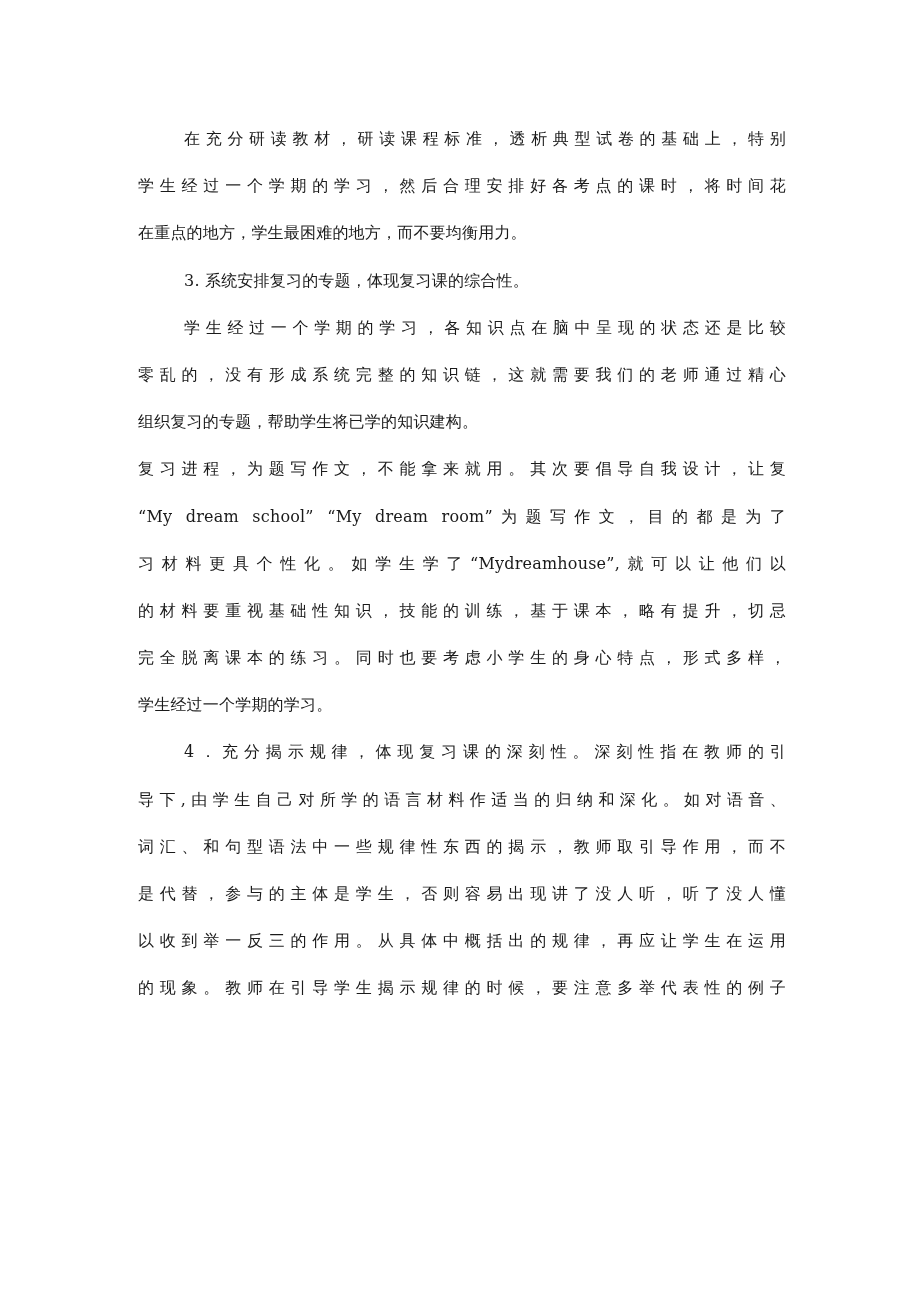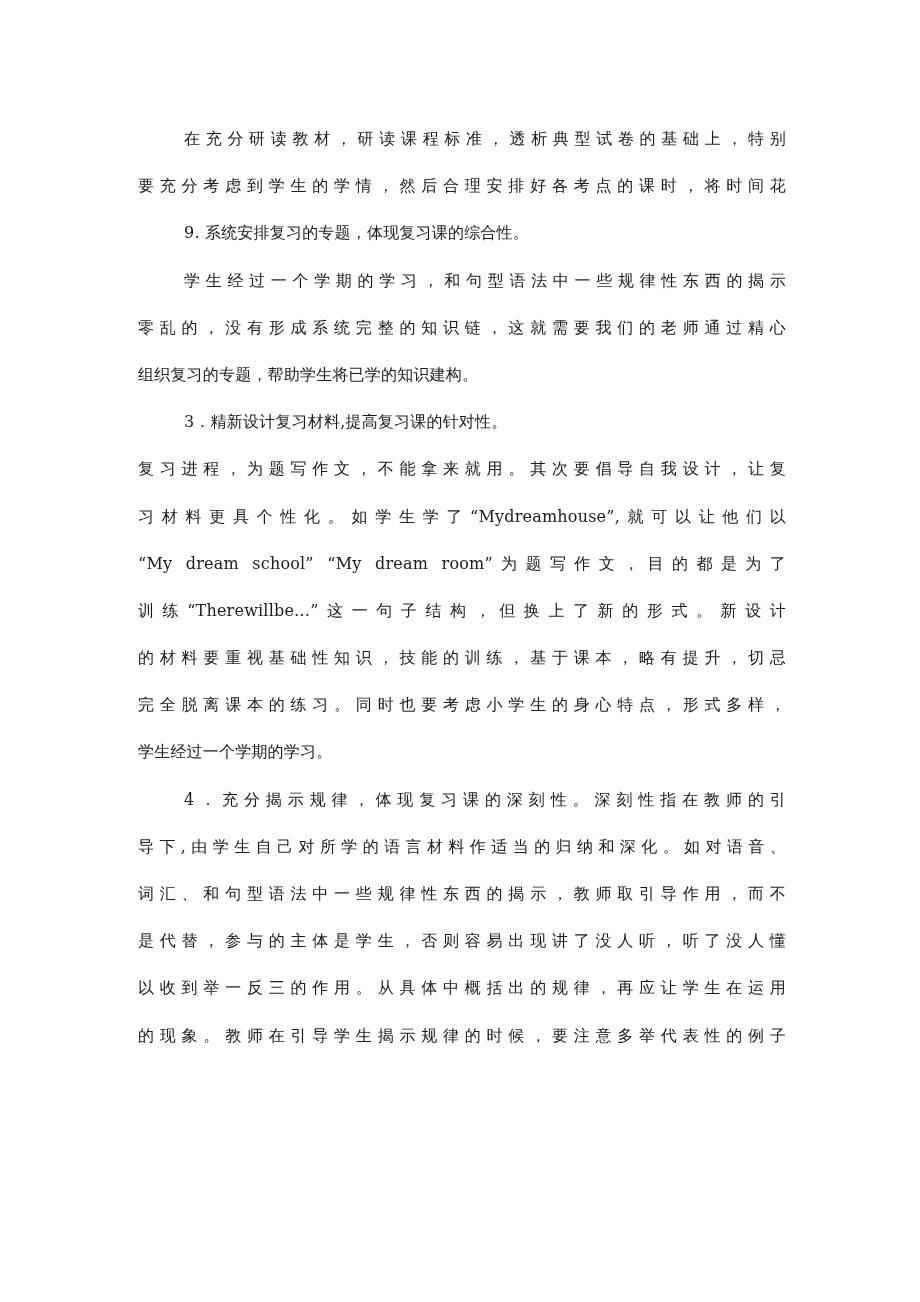--- a/index.html
+++ b/index.html
@@ -38,42 +38,39 @@
       text-align-last: left;
     }
   </style>
 </head>
 <body>
 
 <div class="page">
 
   <div>
     <span class="line indent">在充分研读教材，研读课程标准，透析典型试卷的基础上，特别</span>
-    <span class="line">要充分考虑到学生的学情，然后合理安排好各考点的课时，将时间花</span>
+    <span class="line">学生经过一个学期的学习，然后合理安排好各考点的课时，将时间花</span>
+    <span class="line last">在重点的地方，学生最困难的地方，而不要均衡用力。</span>
   </div>
 
   <div>
-    <span class="line indent last">9. 系统安排复习的专题，体现复习课的综合性。</span>
+    <span class="line indent last">3. 系统安排复习的专题，体现复习课的综合性。</span>
   </div>
 
   <div>
-    <span class="line indent">学生经过一个学期的学习，和句型语法中一些规律性东西的揭示</span>
+    <span class="line indent">学生经过一个学期的学习，各知识点在脑中呈现的状态还是比较</span>
     <span class="line">零乱的，没有形成系统完整的知识链，这就需要我们的老师通过精心</span>
     <span class="line last">组织复习的专题，帮助学生将已学的知识建构。</span>
   </div>
 
-  <div>
-    <span class="line indent last">3．精新设计复习材料,提高复习课的针对性。</span>
-  </div>
 
   <div>
     <span class="line">复习进程，为题写作文，不能拿来就用。其次要倡导自我设计，让复</span>
+    <span class="line">“My dream school” “My dream room”为题写作文，目的都是为了</span>
     <span class="line">习材料更具个性化。如学生学了“Mydreamhouse”,就可以让他们以</span>
-    <span class="line">“My dream school” “My dream room”为题写作文，目的都是为了</span>
-    <span class="line">训练“Therewillbe…”这一句子结构，但换上了新的形式。新设计</span>
     <span class="line">的材料要重视基础性知识，技能的训练，基于课本，略有提升，切忌</span>
     <span class="line">完全脱离课本的练习。同时也要考虑小学生的身心特点，形式多样，</span>
     <span class="line last">学生经过一个学期的学习。</span>
   </div>
 
   <div>
     <span class="line indent">4．充分揭示规律，体现复习课的深刻性。深刻性指在教师的引</span>
     <span class="line">导下,由学生自己对所学的语言材料作适当的归纳和深化。如对语音、</span>
     <span class="line">词汇、和句型语法中一些规律性东西的揭示，教师取引导作用，而不</span>
     <span class="line">是代替，参与的主体是学生，否则容易出现讲了没人听，听了没人懂</span>

